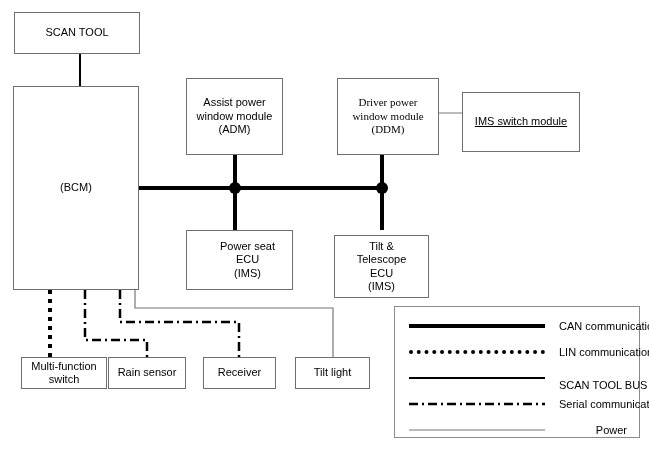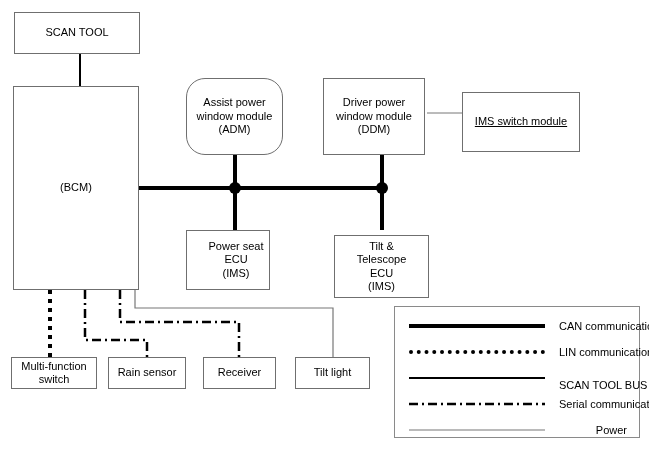--- a/index.html
+++ b/index.html
@@ -53,50 +53,50 @@
   </svg>
 
   <div class="box" style="left:14px;top:12px;width:126px;height:42px;">
     <span class="ln">SCAN TOOL</span>
   </div>
 
   <div class="box" style="left:13px;top:86px;width:126px;height:204px;">
     <span class="ln">(BCM)</span>
   </div>
 
-  <div class="box" style="left:186px;top:78px;width:97px;height:77px;border-radius:19px;">
+  <div class="box" style="left:186px;top:78px;width:97px;height:77px;">
     <span class="ln">Assist power</span>
     <span class="ln">window module</span>
     <span class="ln">(ADM)</span>
   </div>
 
-  <div class="box" style="left:323px;top:78px;width:102px;height:77px;">
+  <div class="box" style="left:337px;top:78px;width:102px;height:77px;font-family:Liberation Serif, serif;">
     <span class="ln">Driver power</span>
     <span class="ln">window module</span>
     <span class="ln">(DDM)</span>
   </div>
 
   <div class="box" style="left:462px;top:92px;width:118px;height:60px;text-decoration:underline;">
     <span class="ln">IMS switch module</span>
   </div>
 
-  <div class="box" style="left:186px;top:230px;width:84px;height:60px;padding-left:16px;">
+  <div class="box" style="left:186px;top:230px;width:107px;height:60px;padding-left:16px;">
     <span class="ln">Power seat</span>
     <span class="ln">ECU</span>
     <span class="ln">(IMS)</span>
   </div>
 
   <div class="box" style="left:334px;top:235px;width:95px;height:63px;">
     <span class="ln">Tilt &amp;</span>
     <span class="ln">Telescope</span>
     <span class="ln">ECU</span>
     <span class="ln">(IMS)</span>
   </div>
 
-  <div class="box" style="left:11px;top:357px;width:86px;height:32px;">
+  <div class="box" style="left:21px;top:357px;width:86px;height:32px;">
     <span class="ln">Multi-function</span>
     <span class="ln">switch</span>
   </div>
 
   <div class="box" style="left:203px;top:357px;width:73px;height:32px;">
     <span class="ln">Receiver</span>
   </div>
 
   <div class="box" style="left:108px;top:357px;width:78px;height:32px;">
     <span class="ln">Rain sensor</span>

